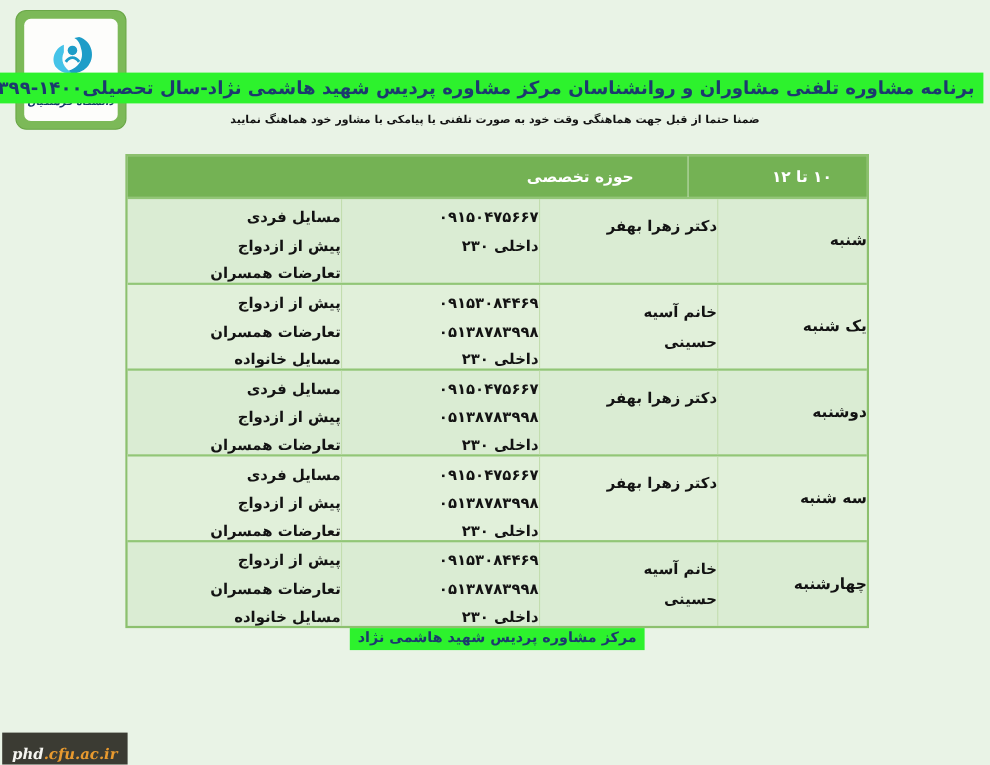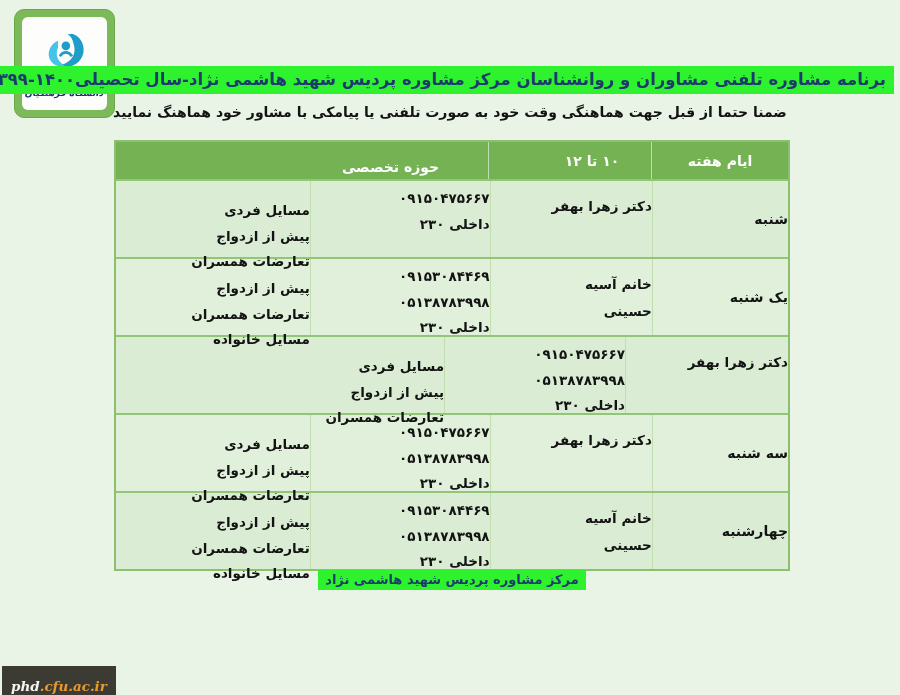--- a/index.html
+++ b/index.html
@@ -17,36 +17,36 @@
     border-radius:10px;border:1px solid #6aa747;display:flex;align-items:center;justify-content:center;}
   .logo-inner{width:85px;height:93px;background:#fdfdfb;border-radius:6px;display:flex;flex-direction:column;
     align-items:center;justify-content:center;gap:2px;}
   .logo-caption{font-size:9px;font-weight:bold;color:#16316b;transform:skewX(-8deg);white-space:nowrap;}
 
   
   .title-wrap{position:absolute;top:66px;right:6px;left:120px;text-align:left;direction:rtl;white-space:nowrap;}
   .hl{display:inline-block;background:var(--highlight);color:var(--navy);font-weight:bold;}
   .title{font-size:16.5px;padding:4px 8px 5px;}
   .subtitle{position:absolute;top:104px;left:0;right:0;text-align:center;direction:rtl;
-    font-size:14px;font-weight:bold;color:var(--ink);}
+    font-size:10px;font-weight:bold;color:var(--ink);}
 
   
   .table{position:absolute;top:140px;right:110px;width:676px;border:2px solid var(--tableBorder);
     direction:rtl;background:var(--rowOdd);}
   .trow,.thead{display:flex;width:100%;}
   .thead{background:var(--headerGreen);height:37px;}
   .th{display:flex;align-items:center;justify-content:center;color:#ffffff;font-weight:bold;font-size:14px;
     border-left:1px solid rgba(255,255,255,.55);}
   .th:last-child{border-left:none;}
   .trow{height:78px;border-top:2px solid var(--rowBorder);}
   .trow:nth-child(odd){background:var(--rowEven);}
   .td{border-left:1px solid var(--cellBorder);font-weight:bold;color:var(--ink);font-size:13.5px;
     display:flex;flex-direction:column;}
   .td:last-child{border-left:none;}
-  .col-day{width:137px;}  .col-name{width:163px;padding-left:44px;}  .col-phone{width:181px;}  .col-spec{width:195px;margin-top:12px;}
+  .col-day{width:137px;}  .col-name{width:163px;padding-left:44px;}  .col-phone{width:181px;}  .col-spec{width:195px;}
   .td.col-day{justify-content:center;font-size:14px;}
   .td.col-name{justify-content:flex-start;padding-top:12px;line-height:27px;}
   .td.col-phone,.td.col-spec{justify-content:flex-start;padding-top:5px;line-height:25.5px;}
 
   
   .footer-wrap{position:absolute;top:569px;right:110px;width:676px;text-align:center;}
   .footer-cap{font-size:13px;padding:2px 7px 3px;}
 
   
   .watermark{position:absolute;left:2px;top:666px;background:var(--wmBg);padding:12px 9px 3px;
@@ -74,21 +74,20 @@
   </div>
 
   <div class="title-wrap">
     <span class="hl title">برنامه مشاوره تلفنی مشاوران و روانشناسان مرکز مشاوره پردیس شهید هاشمی نژاد-سال تحصیلی۱۴۰۰-۱۳۹۹</span>
   </div>
 
   <div class="subtitle">ضمنا حتما از قبل جهت هماهنگی وقت خود به صورت تلفنی یا پیامکی با مشاور خود هماهنگ نمایید</div>
 
   <div class="table">
     <div class="thead">
-      <div class="th col-day">ایام هفته</div>
       <div class="th col-name">۱۰ تا ۱۲</div>
       <div class="th col-spec">حوزه تخصصی</div>
     </div>
 
     <div class="trow">
       <div class="td col-day">شنبه</div>
       <div class="td col-name">
         <div>دکتر زهرا بهفر</div>
         <div></div>
       </div>
@@ -115,20 +114,21 @@
         <div>داخلی ۲۳۰</div>
       </div>
       <div class="td col-spec">
         <div>پیش از ازدواج</div>
         <div>تعارضات همسران</div>
         <div>مسایل خانواده</div>
       </div>
     </div>
 
     <div class="trow">
+      <div class="td col-day">دوشنبه</div>
       <div class="td col-name">
         <div>دکتر زهرا بهفر</div>
         <div></div>
       </div>
       <div class="td col-phone">
         <div>۰۹۱۵۰۴۷۵۶۶۷</div>
         <div>۰۵۱۳۸۷۸۳۹۹۸</div>
         <div>داخلی ۲۳۰</div>
       </div>
       <div class="td col-spec">

